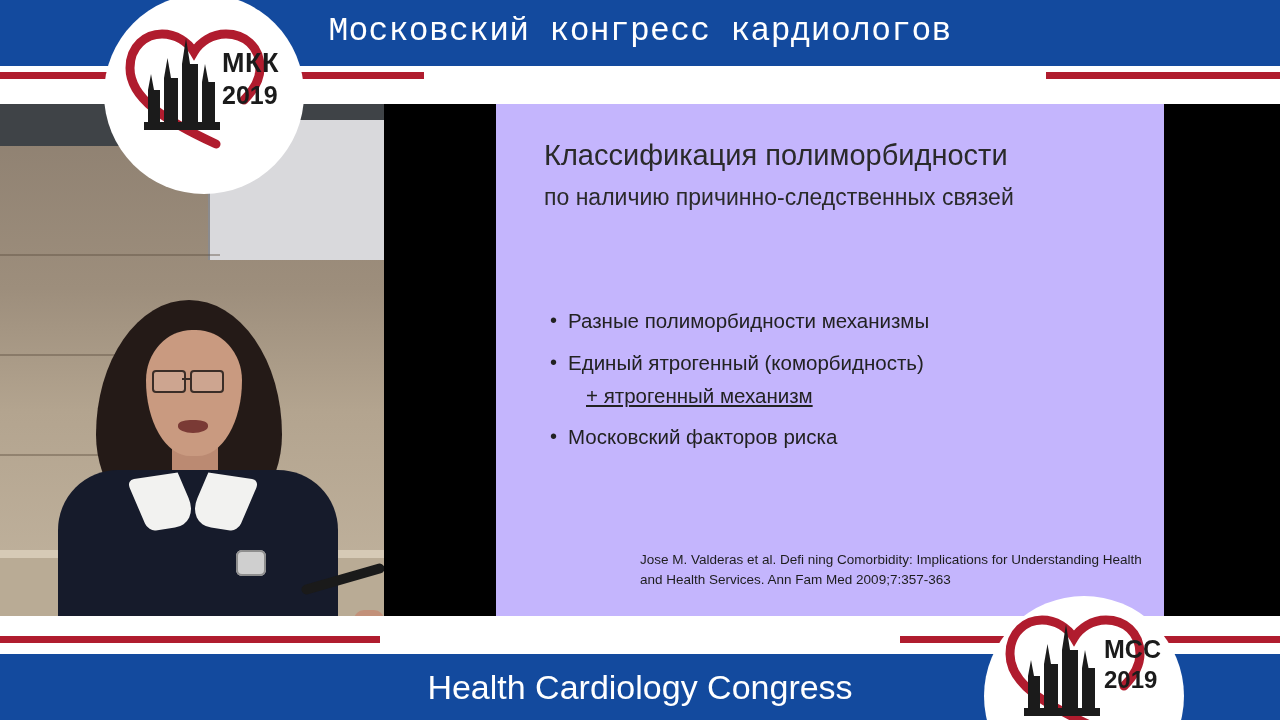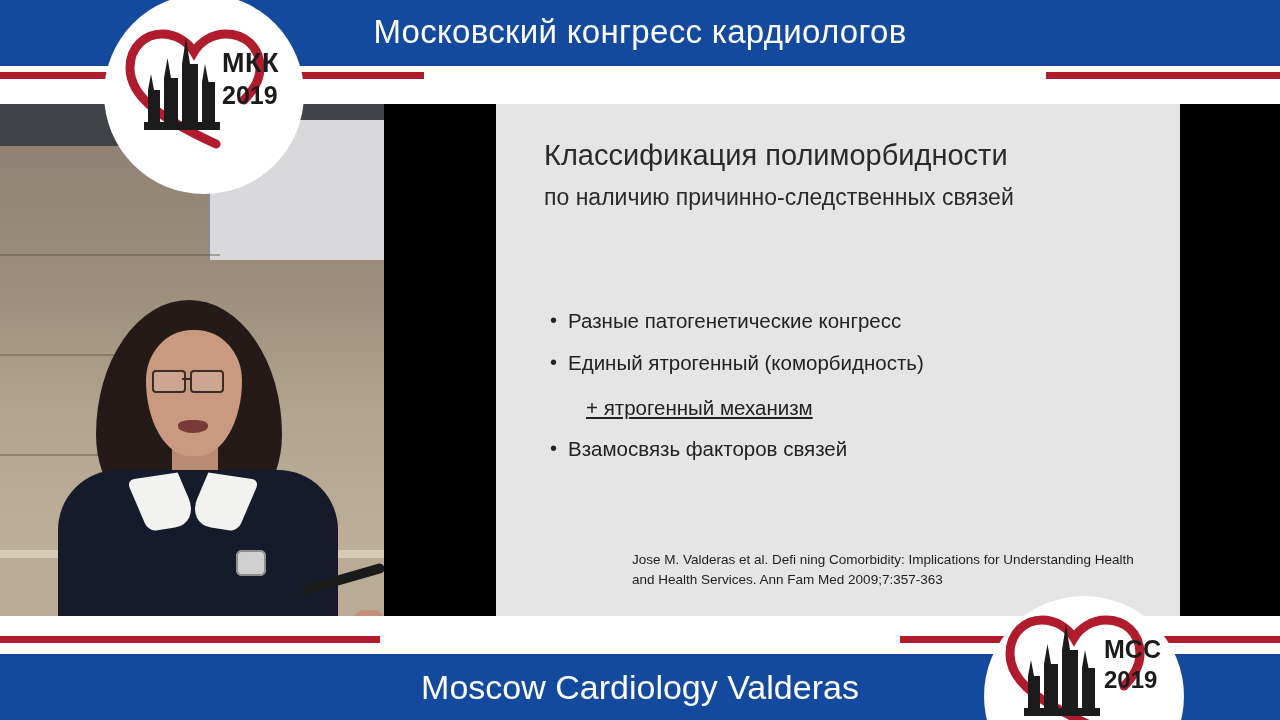--- a/index.html
+++ b/index.html
@@ -38,20 +38,21 @@
     top: 0;
     width: 1280px;
     height: 66px;
     line-height: 64px;
     text-align: center;
     color: #ffffff;
     font-size: 33px;
     font-weight: 400;
     letter-spacing: 0.3px;
     white-space: nowrap;
+    font-family: Liberation Mono, monospace;
   }
 
   
   .top-rule-left {
     position: absolute;
     left: 0;
     top: 72px;
     width: 424px;
     height: 7px;
     background: #b01c2e;
@@ -144,22 +145,21 @@
     font-size: 25px;
   }
 
   
   .slide {
     position: absolute;
     left: 384px;
     top: 104px;
     width: 512px;
     height: 512px;
-    background: #e5e5e5;
-    padding-left: 16px;
+    background: #c4b5fd;
   }
   .slide-title {
     position: absolute;
     left: 136px;
     top: 38px;
     width: 740px;
     color: #2a2a2a;
     font-size: 29px;
     line-height: 1.18;
     white-space: nowrap;
@@ -190,21 +190,21 @@
   }
   .bullet::before {
     content: "•";
     position: absolute;
     left: 2px;
     top: 0;
     font-size: 20px;
   }
   .bullet .sub {
     display: block;
-    margin-top: 19px;
+    margin-top: 7px;
     padding-left: 18px;
   }
   .bullet .sub u {
     text-decoration: underline;
     text-underline-offset: 2px;
   }
   .citation {
     position: absolute;
     left: 262px;
     top: 450px;
@@ -375,38 +375,38 @@
 
   <div class="black-bar black-left"></div>
   <div class="black-bar black-right"></div>
 
   <div class="slide" style="left:496px; width:668px;">
     <div class="slide-title" style="left:48px; top:34px;">Классификация полиморбидности</div>
     <div class="slide-subtitle" style="left:48px; top:80px;">по наличию причинно-следственных связей</div>
 
     <div class="bullets" style="left:52px; top:204px; width:620px;">
       <div class="bullet">
-        <span>Разные патогенетические конгресс</span>
+        <span>Разные полиморбидности механизмы</span>
       </div>
       <div class="bullet">
         <span>Единый ятрогенный (коморбидность)</span>
         <span class="sub"><u>+ ятрогенный механизм</u></span>
       </div>
       <div class="bullet">
-        <span>Взамосвязь факторов связей</span>
+        <span>Московский факторов риска</span>
       </div>
     </div>
 
-    <div class="citation" style="left:136px; top:446px; width:520px;">Jose M. Valderas et al. Defi ning Comorbidity: Implications for Understanding Health and Health Services. Ann Fam Med 2009;7:357-363</div>
+    <div class="citation" style="left:144px; top:446px; width:520px;">Jose M. Valderas et al. Defi ning Comorbidity: Implications for Understanding Health and Health Services. Ann Fam Med 2009;7:357-363</div>
   </div>
 
   <div class="bottom-rule-left"></div>
   <div class="bottom-rule-right"></div>
   <div class="bottom-banner"></div>
-  <div class="bottom-banner-title">Moscow Cardiology Valderas</div>
+  <div class="bottom-banner-title">Health Cardiology Congress</div>
 
   <div class="logo-circle logo-top">
     <svg class="logo-inner" viewBox="0 0 200 200">
       <path d="M112 150 C 60 126, 26 104, 26 74 C 26 52, 42 40, 58 40 C 72 40, 84 48, 90 58 C 96 48, 108 40, 122 40 C 140 40, 156 52, 156 74 C 156 86, 150 96, 140 106" fill="none" stroke="#b01c2e" stroke-width="9" stroke-linecap="round"></path>
       <g fill="#1b1b1b">
         <rect x="44" y="96" width="12" height="36"></rect>
         <rect x="60" y="84" width="14" height="48"></rect>
         <rect x="78" y="70" width="16" height="62"></rect>
         <rect x="98" y="88" width="13" height="44"></rect>
         <polygon points="50,96 44,96 47,80"></polygon>

